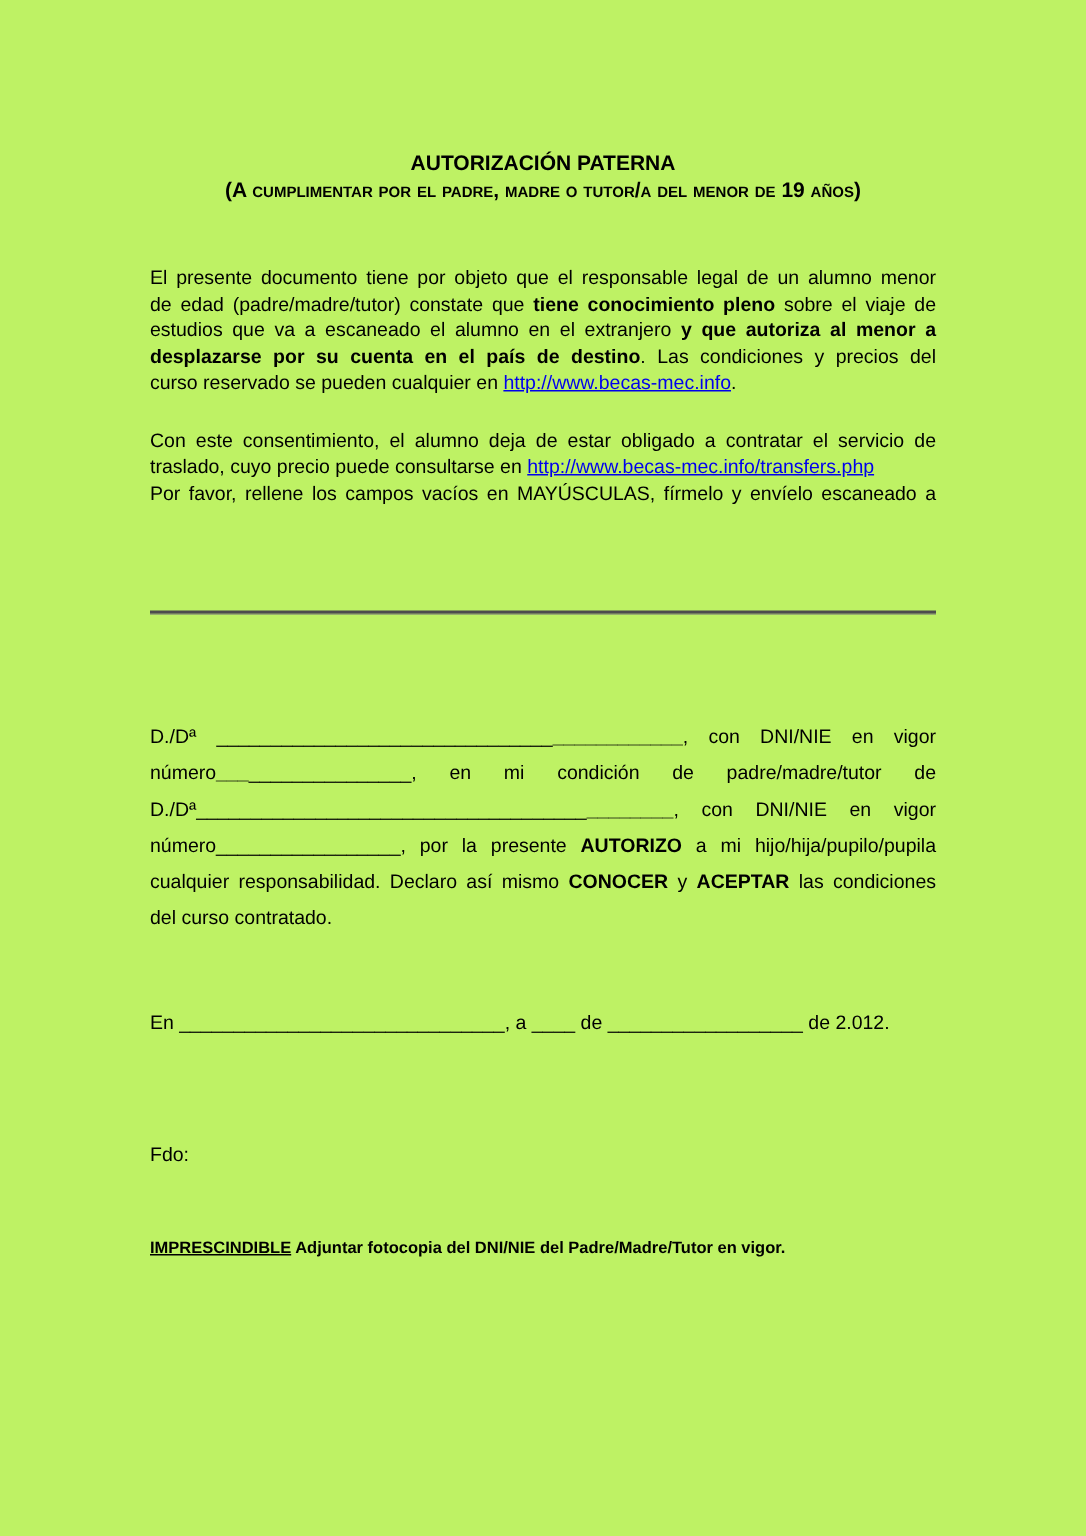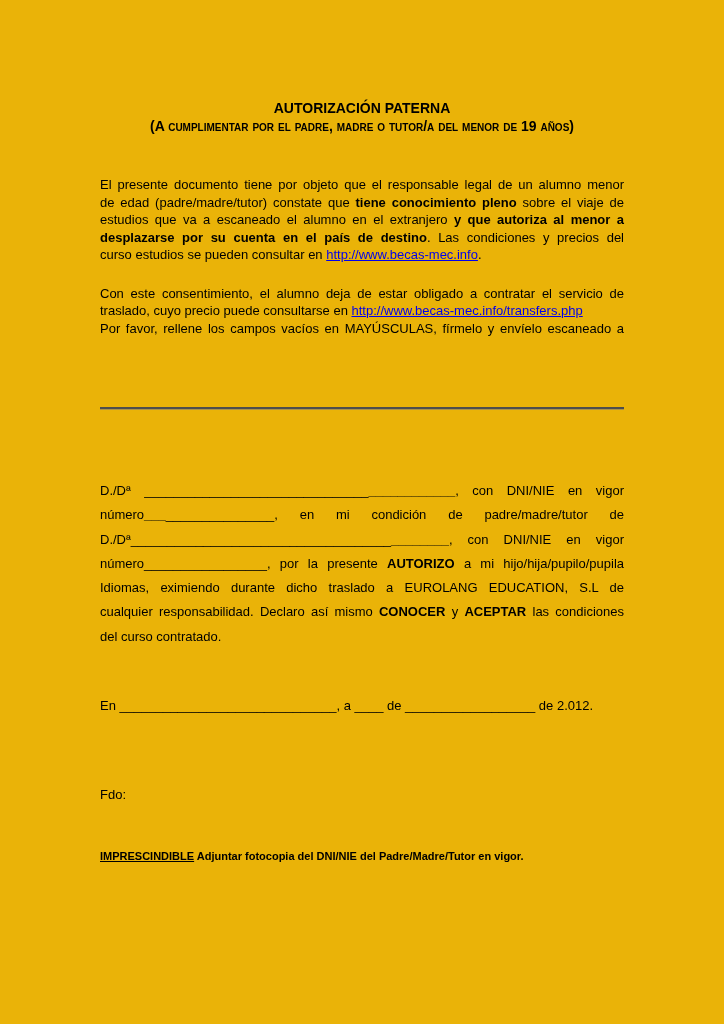--- a/index.html
+++ b/index.html
@@ -6,21 +6,21 @@
   body{
     width:724px;height:1024px;
     font-family:"Liberation Sans","DejaVu Sans",sans-serif;
     color:#000;
     overflow:hidden;
   }
   .page{
     box-sizing:border-box;
     width:724px;height:1024px;
     padding:99px 100px 0 100px;
-    background:#eab308;
+    background:#bef264;
   }
   .doc-title{
     font-size:14px;font-weight:bold;text-align:center;line-height:18px;
   }
   .doc-subtitle{
     font-size:14px;font-weight:bold;text-align:center;line-height:18px;
     font-variant:small-caps;
   }
   .para{font-size:13px;line-height:17.5px;}
   .line{text-align:justify;text-align-last:justify;}
@@ -44,36 +44,35 @@
 <body>
 
 <div class="page">
     <div class="doc-title">AUTORIZACIÓN PATERNA</div>
     <div class="doc-subtitle">(A cumplimentar por el padre, madre o tutor/a del menor de 19 años)</div>
     <div class="para intro-paragraph">
       <div class="line"><span>El presente documento tiene por objeto que el responsable legal de un alumno menor</span></div>
       <div class="line"><span>de edad (padre/madre/tutor) constate que </span><span class="b">tiene conocimiento pleno</span><span> sobre el viaje de</span></div>
       <div class="line"><span>estudios que va a escaneado el alumno en el extranjero </span><span class="b">y que autoriza al menor a</span></div>
       <div class="line"><span class="b">desplazarse por su cuenta en el país de destino</span><span>. Las condiciones y precios del</span></div>
-      <div class="line last"><span>curso estudios se pueden consultar en </span><a class="link" href="#">http://www.becas-mec.info</a><span>.</span></div>
+      <div class="line last"><span>curso reservado se pueden cualquier en </span><a class="link" href="#">http://www.becas-mec.info</a><span>.</span></div>
     </div>
     <div class="para consent-paragraph">
       <div class="line"><span>Con este consentimiento, el alumno deja de estar obligado a contratar el servicio de</span></div>
       <div class="line last"><span>traslado, cuyo precio puede consultarse en </span><a class="link" href="#">http://www.becas-mec.info/transfers.php</a></div>
     </div>
     <div class="para instructions-paragraph">
       <div class="line"><span>Por favor, rellene los campos vacíos en MAYÚSCULAS, fírmelo y envíelo escaneado a</span></div>
     </div>
     <div class="doc-hr"></div>
     <div class="para authorization-paragraph">
       <div class="line"><span>D./Dª </span><span>_______________________________</span><span class="b">____________</span><span>, con DNI/NIE en vigor</span></div>
       <div class="line"><span>número</span><span class="b">___</span><span>_______________</span><span>, en mi condición de padre/madre/tutor de</span></div>
       <div class="line"><span>D./Dª</span><span>____________________________________</span><span class="b">________</span><span>, con DNI/NIE en vigor</span></div>
       <div class="line"><span>número</span><span>_________________</span><span>, por la presente </span><span class="b">AUTORIZO</span><span> a mi hijo/hija/pupilo/pupila</span></div>
-      <div class="line"><span>Idiomas, eximiendo durante dicho traslado a EUROLANG EDUCATION, S.L de</span></div>
       <div class="line"><span>cualquier responsabilidad. Declaro así mismo </span><span class="b">CONOCER</span><span> y </span><span class="b">ACEPTAR</span><span> las condiciones</span></div>
       <div class="line last"><span>del curso contratado.</span></div>
     </div>
     <div class="para date-line">
       <div class="line last"><span>En </span><span>______________________________</span><span>, a </span><span>____</span><span> de </span><span>__________________</span><span> de 2.012.</span></div>
     </div>
     <div class="para signature-label">
       <div class="line last"><span>Fdo:</span></div>
     </div>
     <div class="para footnote">

